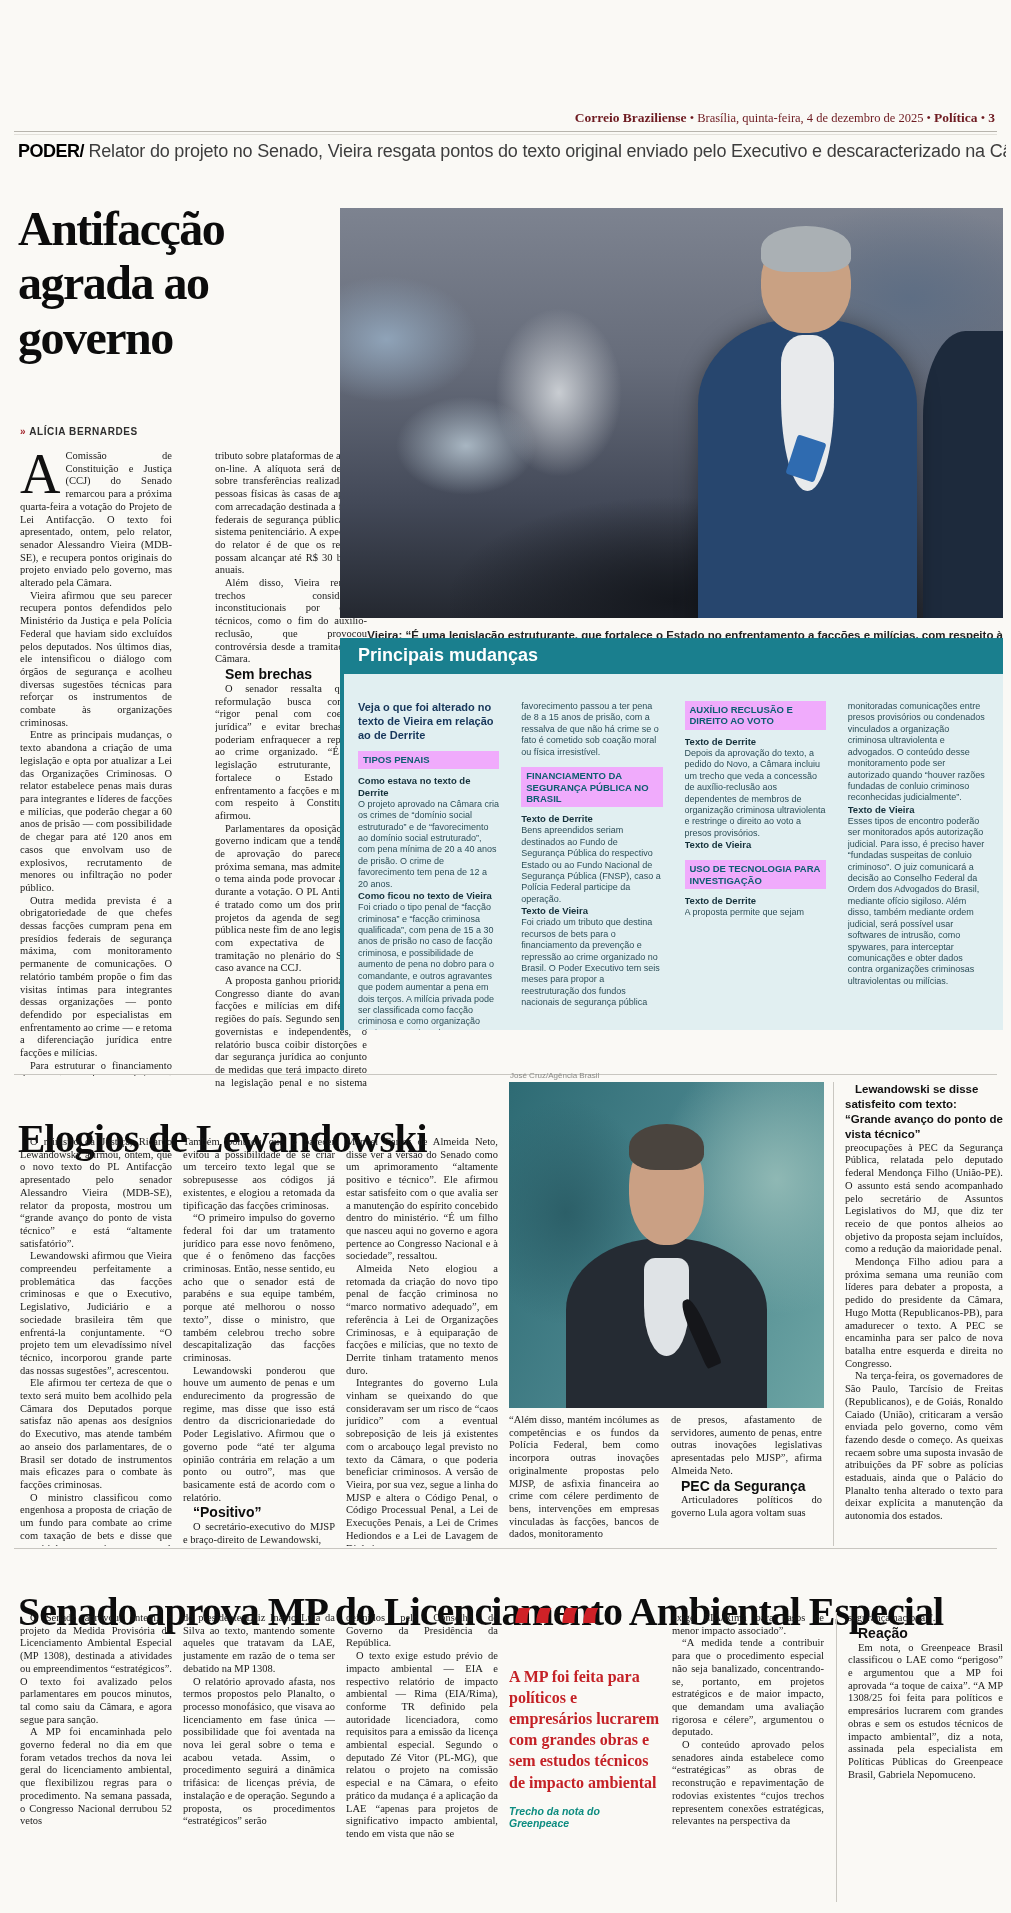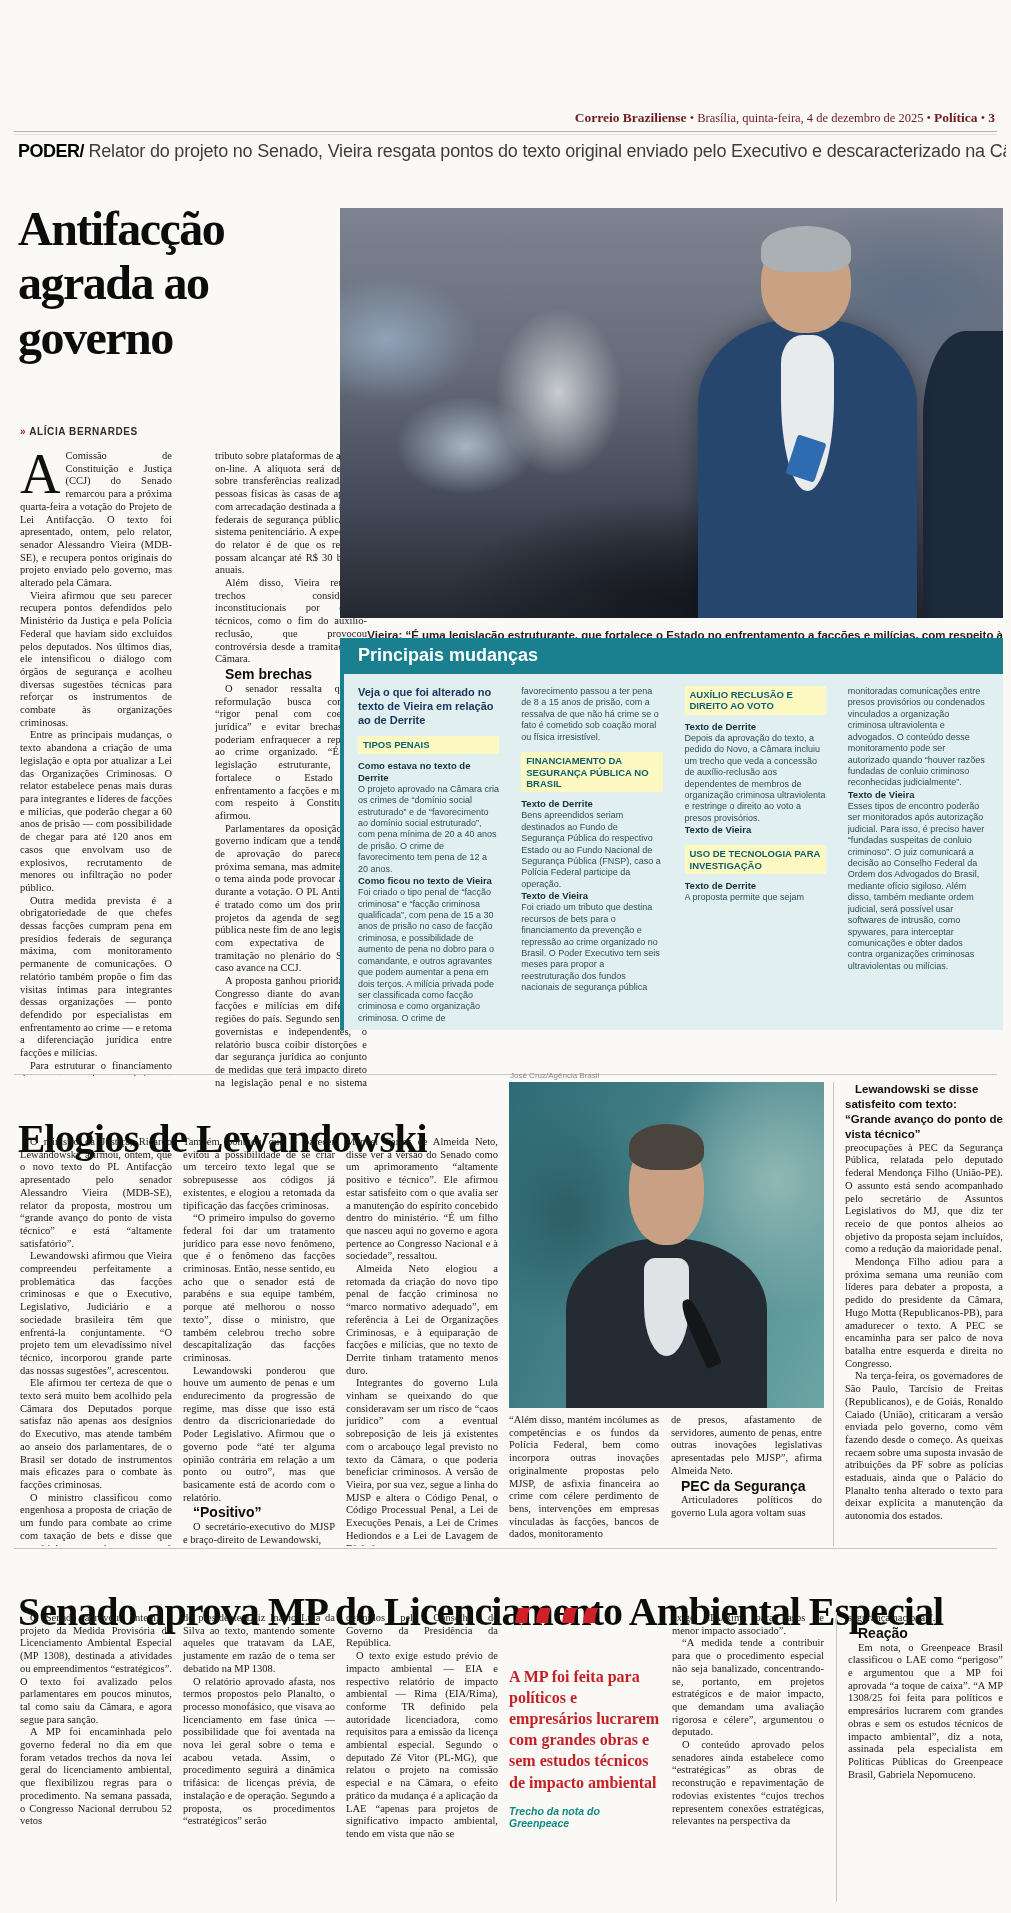--- a/index.html
+++ b/index.html
@@ -66,25 +66,25 @@
 
   .caption{position:absolute;font-family:"Liberation Sans",sans-serif;font-weight:700;
            font-size:11.5px;color:#1f1f1f;text-align:right;}
   .caption-1{top:629px;left:340px;width:663px;}
 
   
   .box{position:absolute;top:638px;left:340px;width:663px;height:392px;background:#e1eff1;
        border-left:4px solid #1a7f8e;box-sizing:border-box;overflow:hidden;}
   .box-head{background:#1a7f8e;color:#fff;font-family:"Liberation Sans",sans-serif;
             font-weight:700;font-size:18px;padding:7px 14px 8px;}
-  .box-body{display:flex;gap:22px;padding:12px 14px;}
+  .box-body{display:flex;gap:22px;padding:27px 14px;}
   .box-col{flex:1;font-family:"Liberation Sans",sans-serif;font-size:9px;line-height:1.27;
            color:#2c4e58;overflow:hidden;}
   .box-intro{color:#17365a;font-weight:700;font-size:11px;line-height:1.25;margin:0 0 6px 0;}
-  .box-sec{background:#fef9c3;color:#0c5e70;font-weight:700;font-size:9.5px;line-height:1.2;
+  .box-sec{background:#f0abfc;color:#0c5e70;font-weight:700;font-size:9.5px;line-height:1.2;
            padding:3px 5px;margin:9px 0 6px 0;}
   .box-sec.first{margin-top:0;}
   .box-label{font-weight:700;color:#14303a;margin:7px 0 1px 0;font-size:9.5px;}
   .box-col p{margin:0;}
 
   
   .rule-h{position:absolute;left:14px;width:983px;border-top:1px solid #c8c6c0;}
   .a2-col1{top:1136px;left:20px;width:152px;height:410px;}
   .a2-col2{top:1136px;left:183px;width:152px;height:410px;}
   .a2-col3{top:1136px;left:346px;width:152px;height:410px;}

